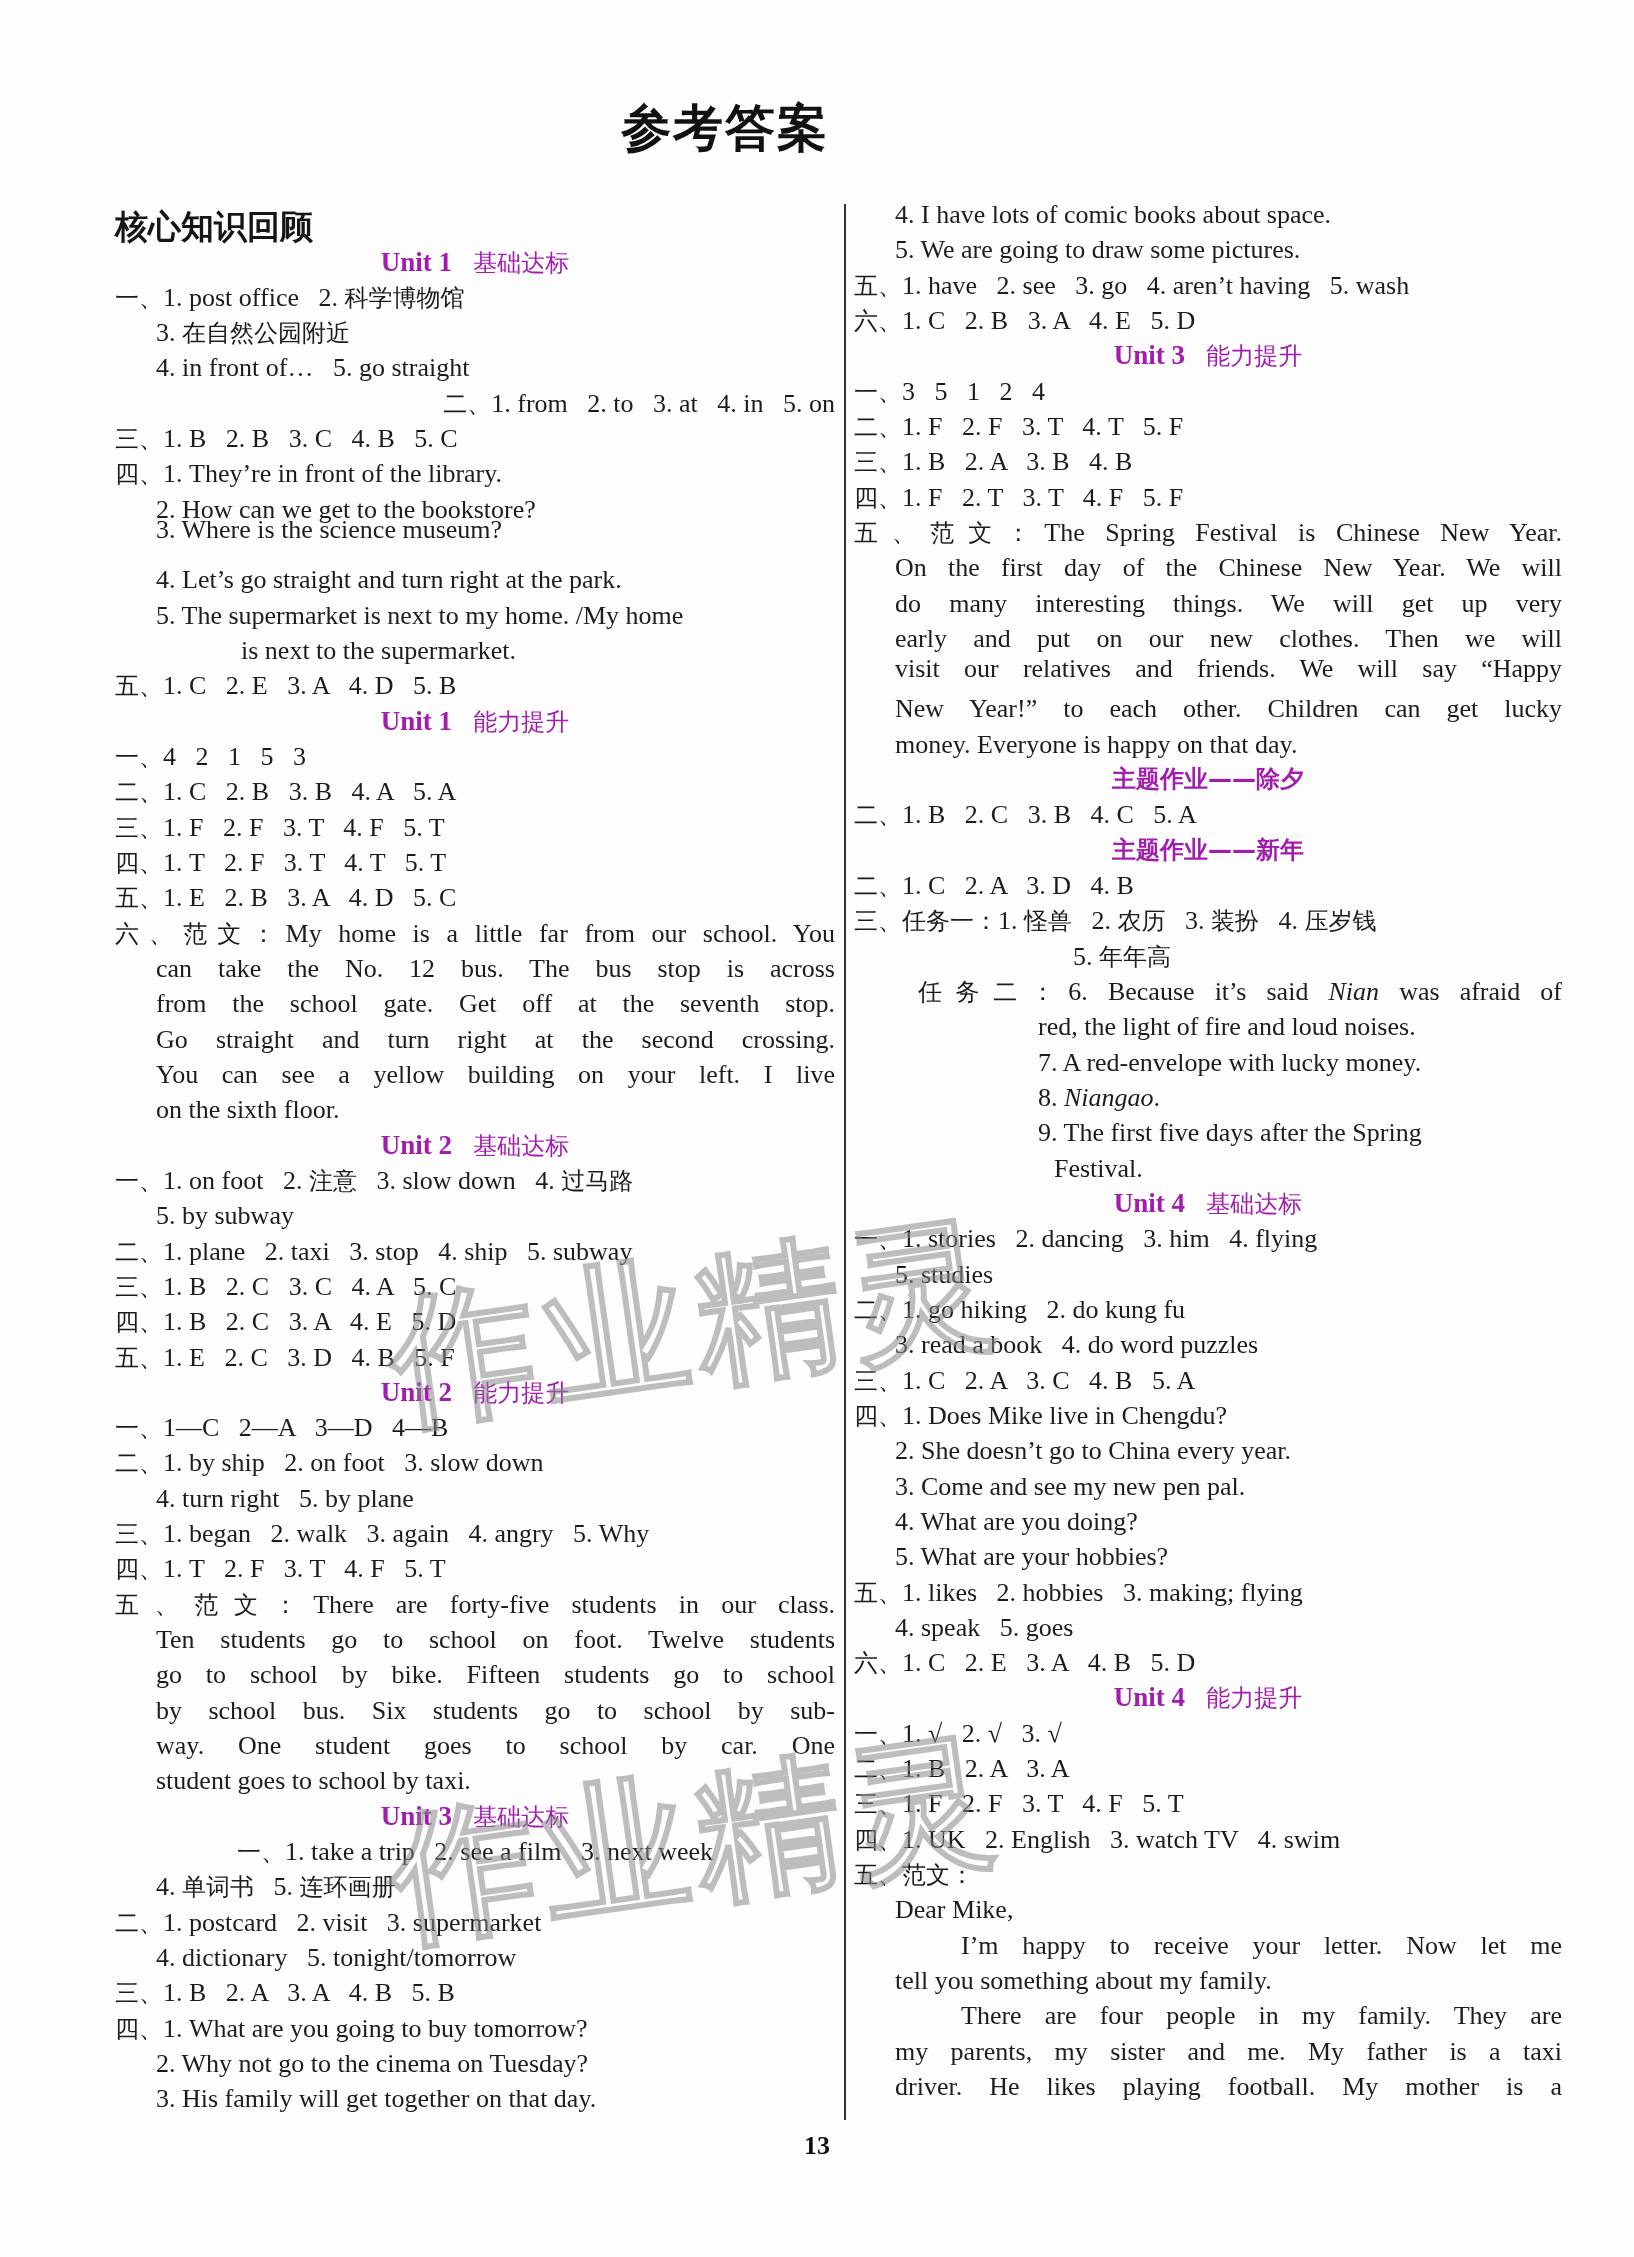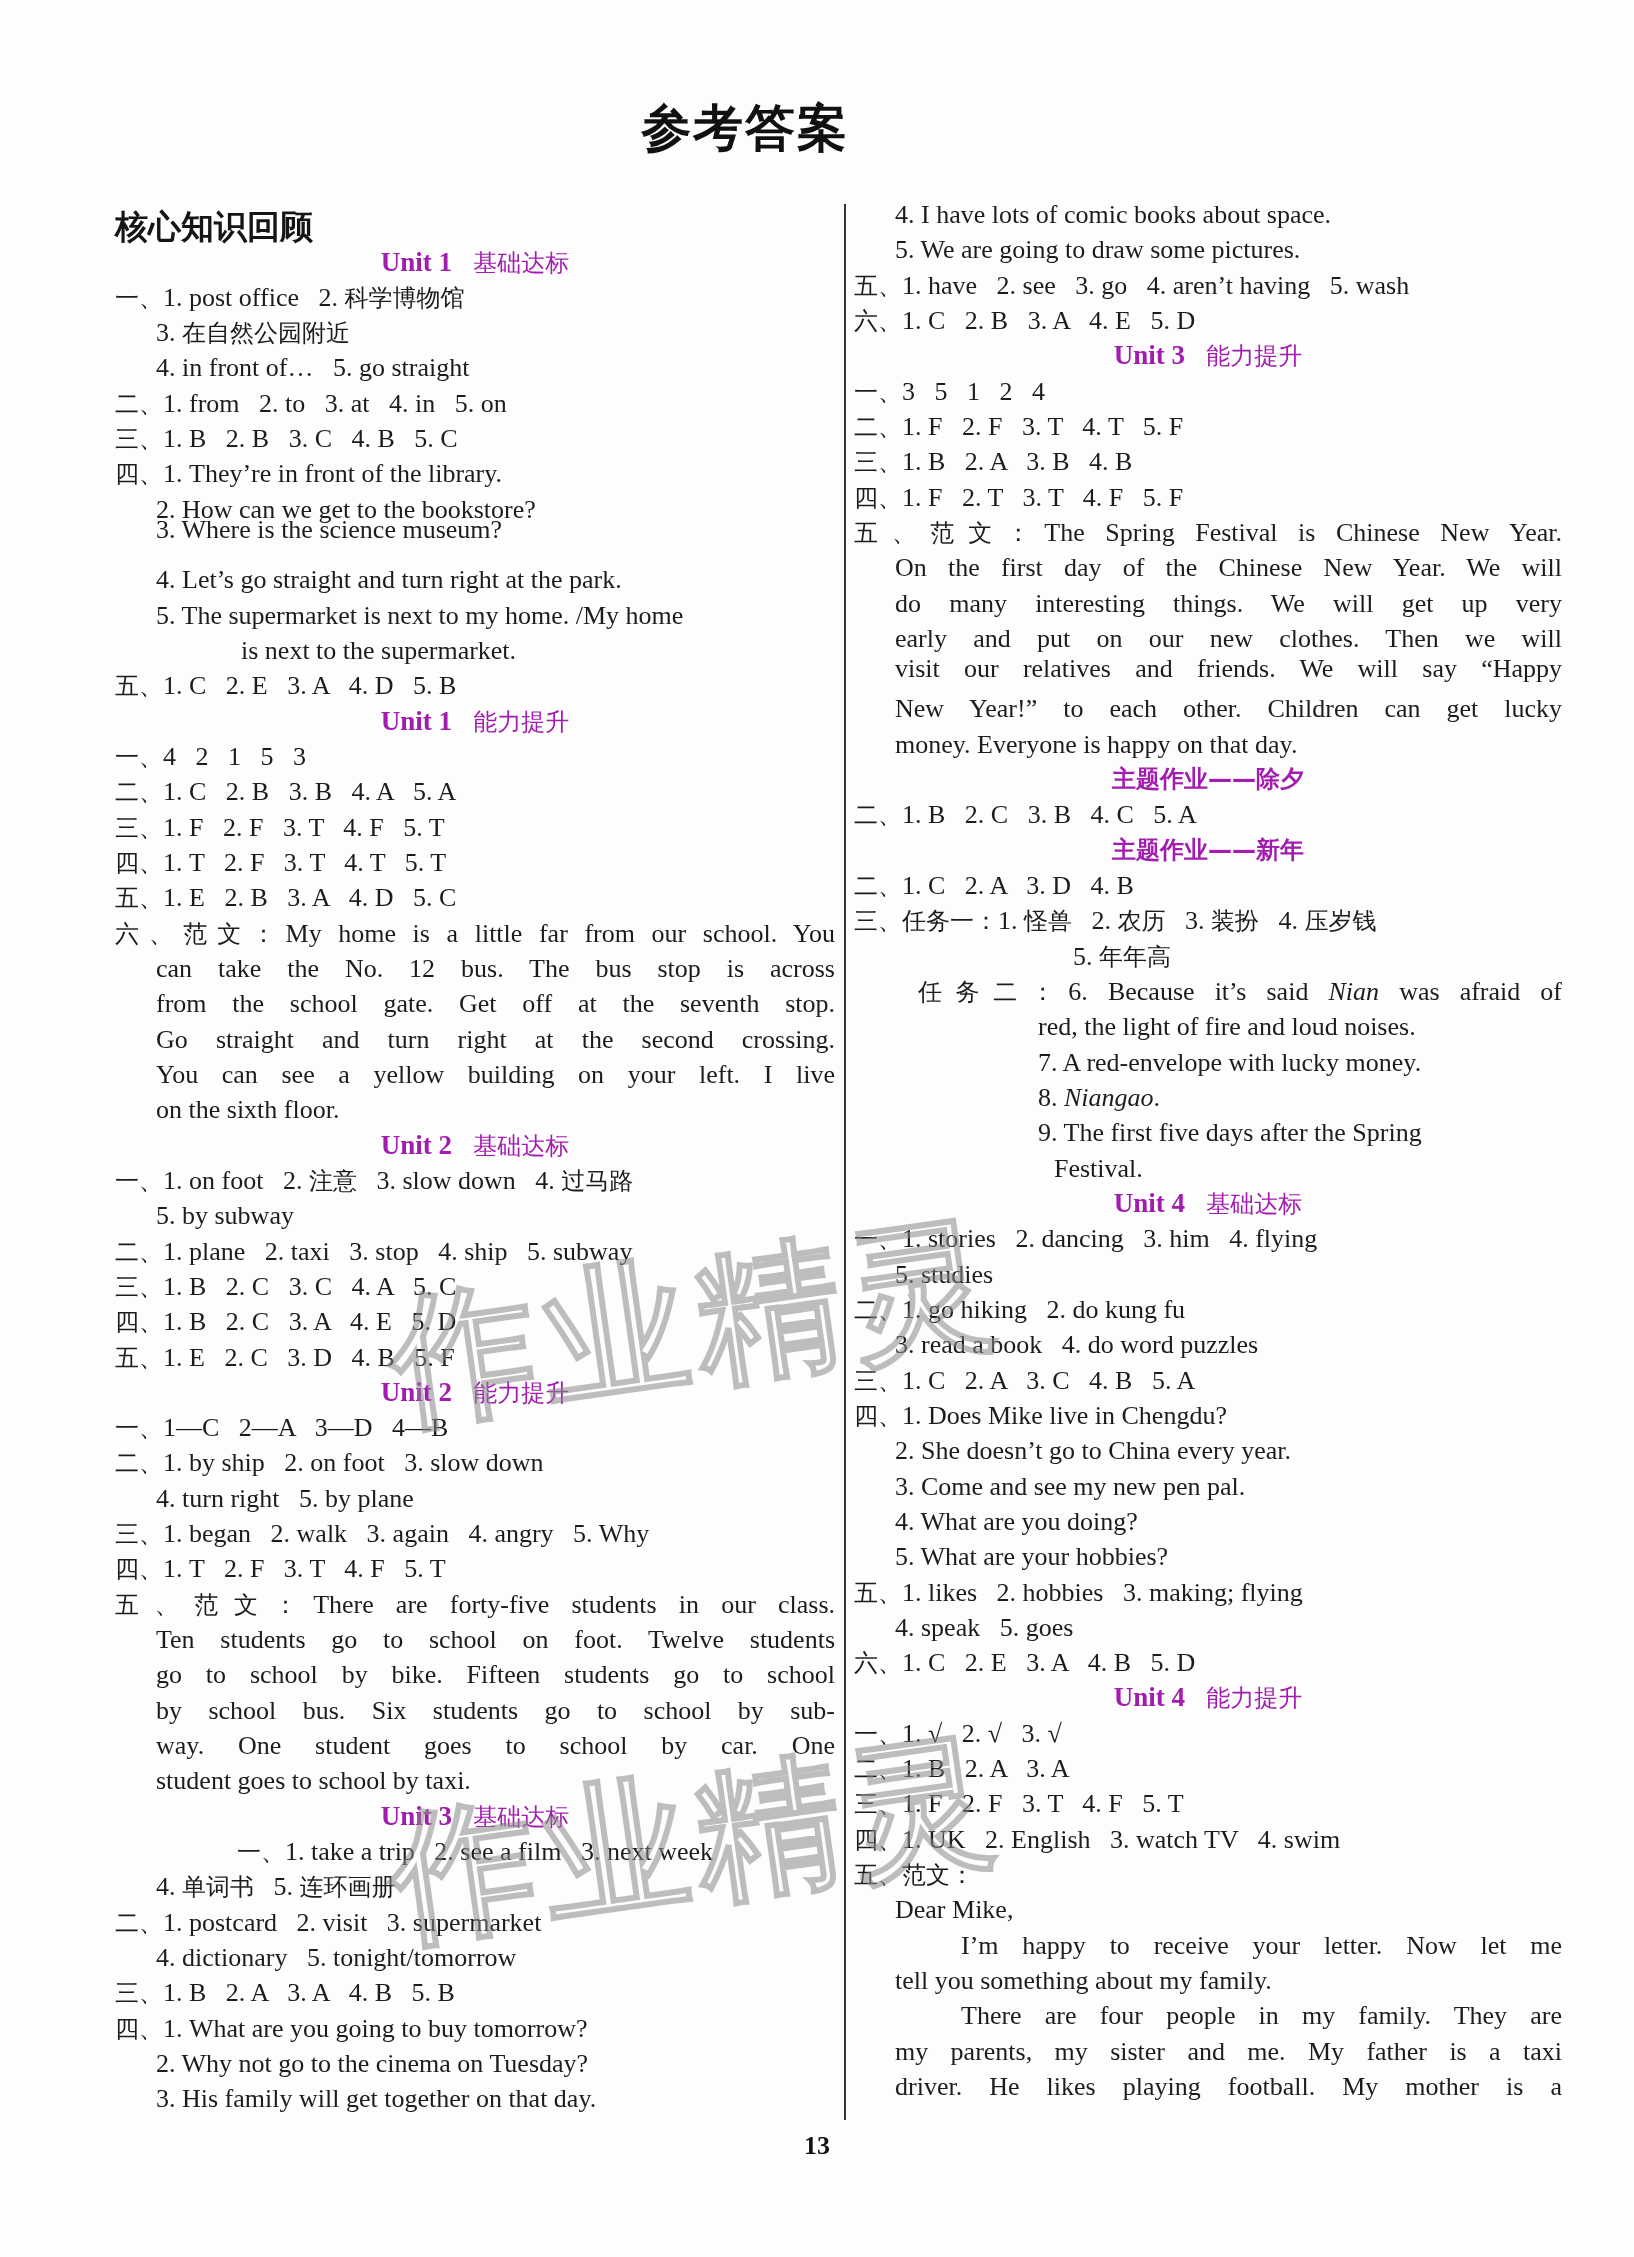--- a/index.html
+++ b/index.html
@@ -4,21 +4,21 @@
 <style>
   html, body { margin:0; padding:0; }
   body {
     width:1634px; height:2257px; position:relative; overflow:hidden;
     background:#fdfdfd; color:#1a1a1a;
     font-family:"Liberation Serif","DejaVu Serif",serif;
   }
   .title {
     position:absolute; left:0; width:1450px; top:99px; text-align:center;
     font-family:"DejaVu Sans",sans-serif; font-weight:bold; font-size:50px;
-    letter-spacing:1.9px; color:#111; line-height:58px;margin-left:20px;
+    letter-spacing:1.9px; color:#111; line-height:58px;
   }
   .col { position:absolute; top:0; }
   .col-left { left:115px; width:720px; }
   .col-right { left:854px; width:708px; }
   .divider {
     position:absolute; left:844px; top:204px; height:1916px; width:1.5px; background:#333;
   }
   .line {
     position:absolute; left:0; right:0; height:35px; line-height:35px;
     font-size:26px; white-space:pre; color:#1c1c1c;
@@ -53,21 +53,21 @@
 
 <div class="title">参考答案</div>
 
 <div class="col col-left">
   <div class="head-main" style="top:204px">核心知识回顾</div>
   <div id="left-lines">
       <div class="subhead" style="top: 245px;"><span class="u">Unit 1</span><span class="c">基础达标</span></div>
       <div class="line" style="left: 0px; top: 280px;"><span class="lbl">一、</span><span>1. post office   2. <span class="cjk">科学博物馆</span></span></div>
       <div class="line" style="left: 41px; top: 315px;"><span>3. <span class="cjk">在自然公园附近</span></span></div>
       <div class="line" style="left: 41px; top: 350px;"><span>4. in front of…   5. go straight</span></div>
-      <div class="line" style="left: 0px; top: 386px;"><span class="lbl">二、</span><span>1. from   2. to   3. at   4. in   5. on</span></div>
+      <div class="line" style="left: 0px; top: 386px; text-align: right;"><span class="lbl">二、</span><span>1. from   2. to   3. at   4. in   5. on</span></div>
       <div class="line" style="left: 0px; top: 421px;"><span class="lbl">三、</span><span>1. B   2. B   3. C   4. B   5. C</span></div>
       <div class="line" style="left: 0px; top: 456px;"><span class="lbl">四、</span><span>1. They’re in front of the library.</span></div>
       <div class="line" style="left: 41px; top: 492px;"><span>2. How can we get to the bookstore?</span></div>
       <div class="line" style="left: 41px; top: 512px;"><span>3. Where is the science museum?</span></div>
       <div class="line" style="left: 41px; top: 562px;"><span>4. Let’s go straight and turn right at the park.</span></div>
       <div class="line" style="left: 41px; top: 598px;"><span>5. The supermarket is next to my home. /My home</span></div>
       <div class="line" style="left: 126px; top: 633px;"><span>is next to the supermarket.</span></div>
       <div class="line" style="left: 0px; top: 668px;"><span class="lbl">五、</span><span>1. C   2. E   3. A   4. D   5. B</span></div>
       <div class="subhead" style="top: 704px;"><span class="u">Unit 1</span><span class="c">能力提升</span></div>
       <div class="line" style="left: 0px; top: 739px;"><span class="lbl">一、</span><span>4   2   1   5   3</span></div>

